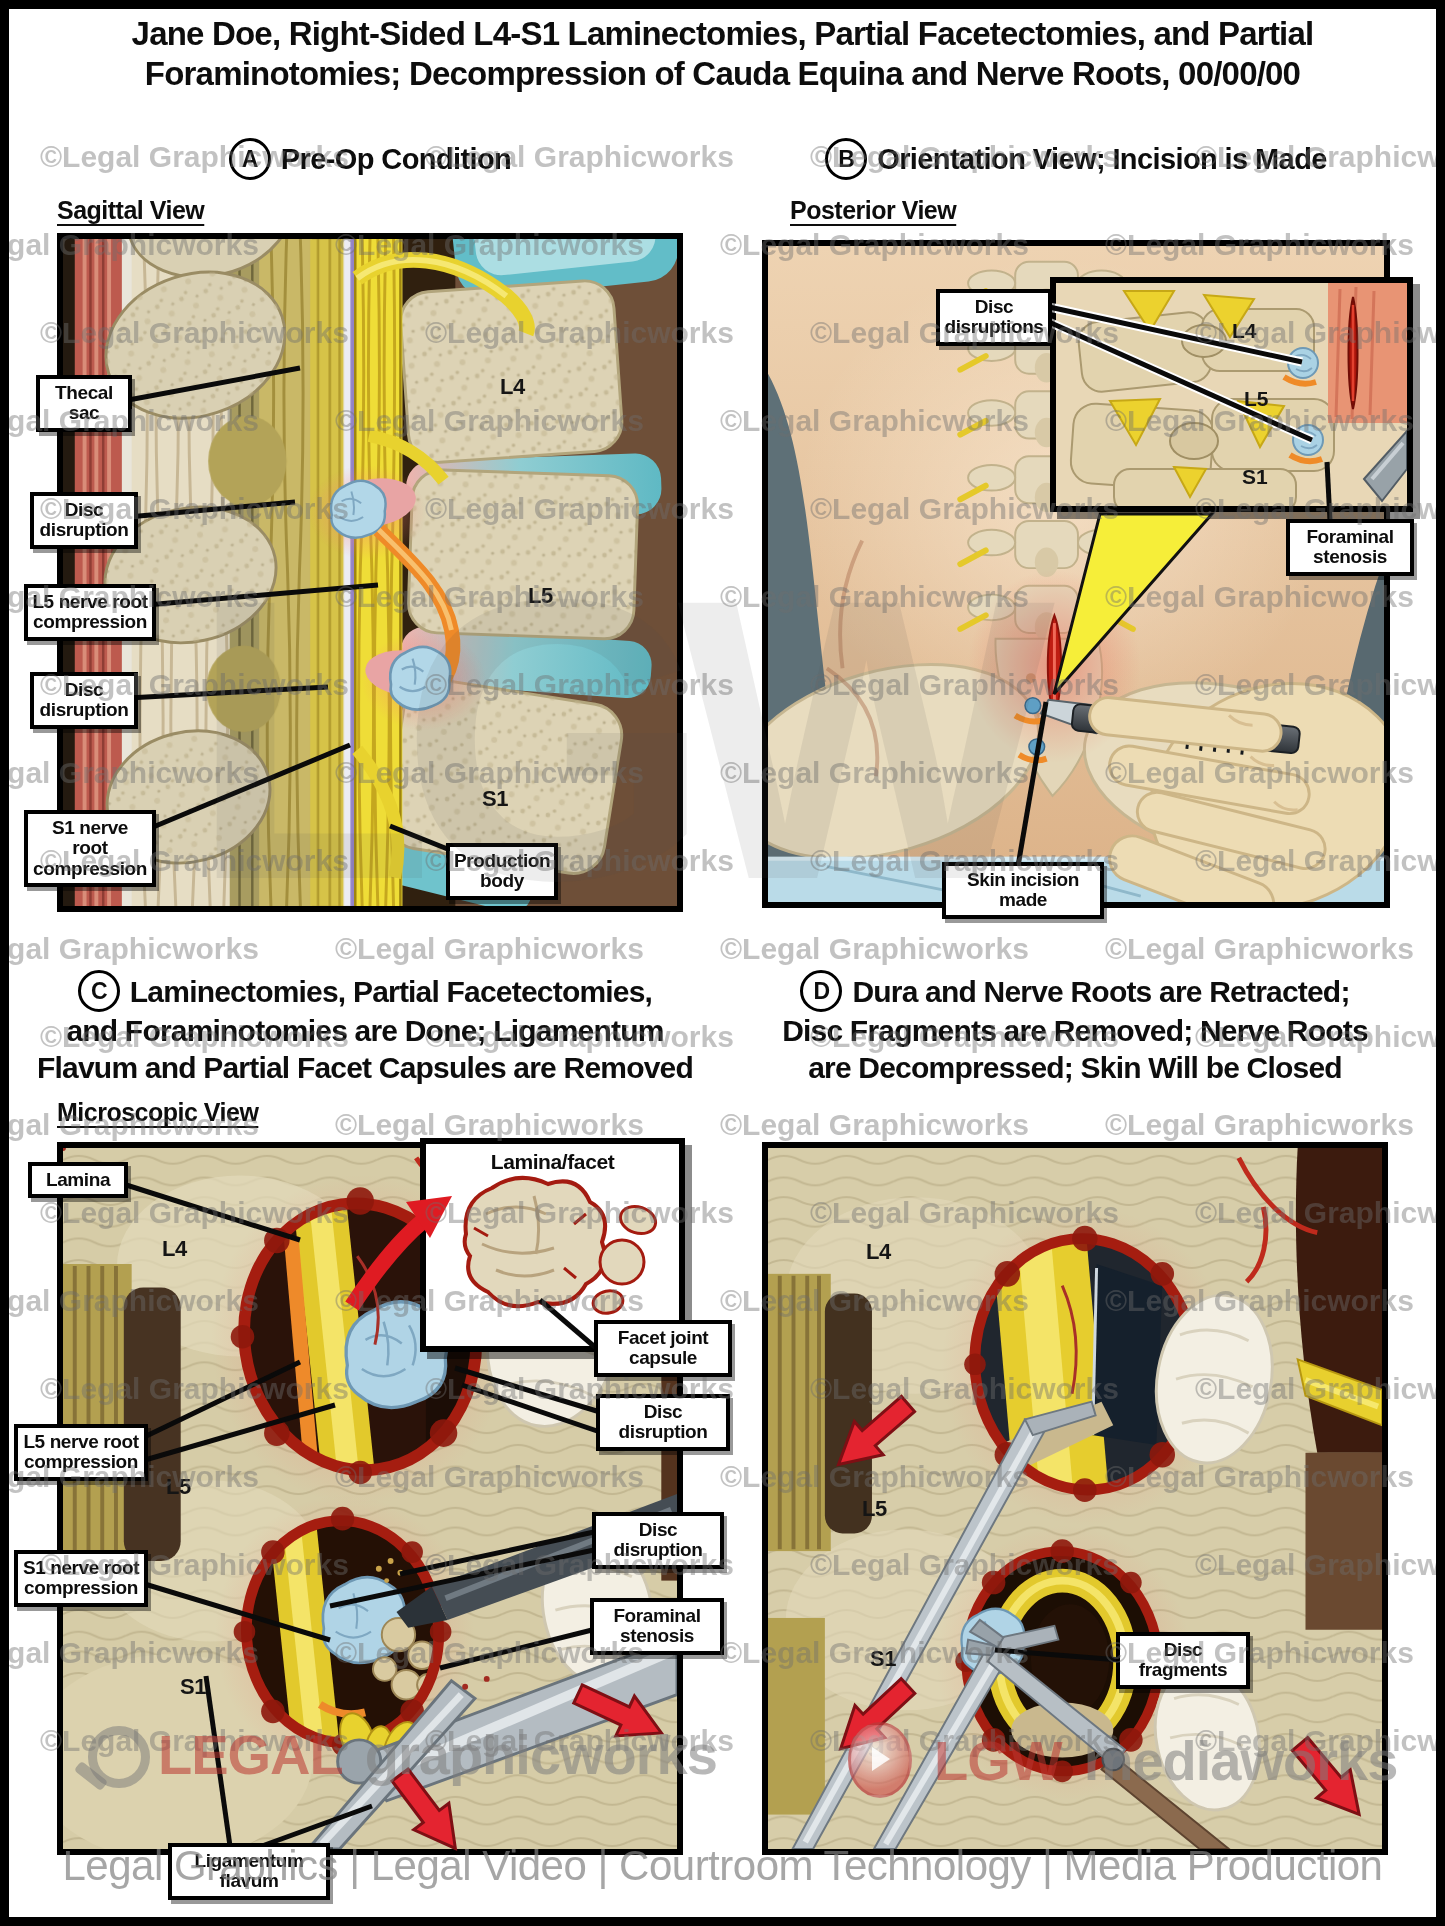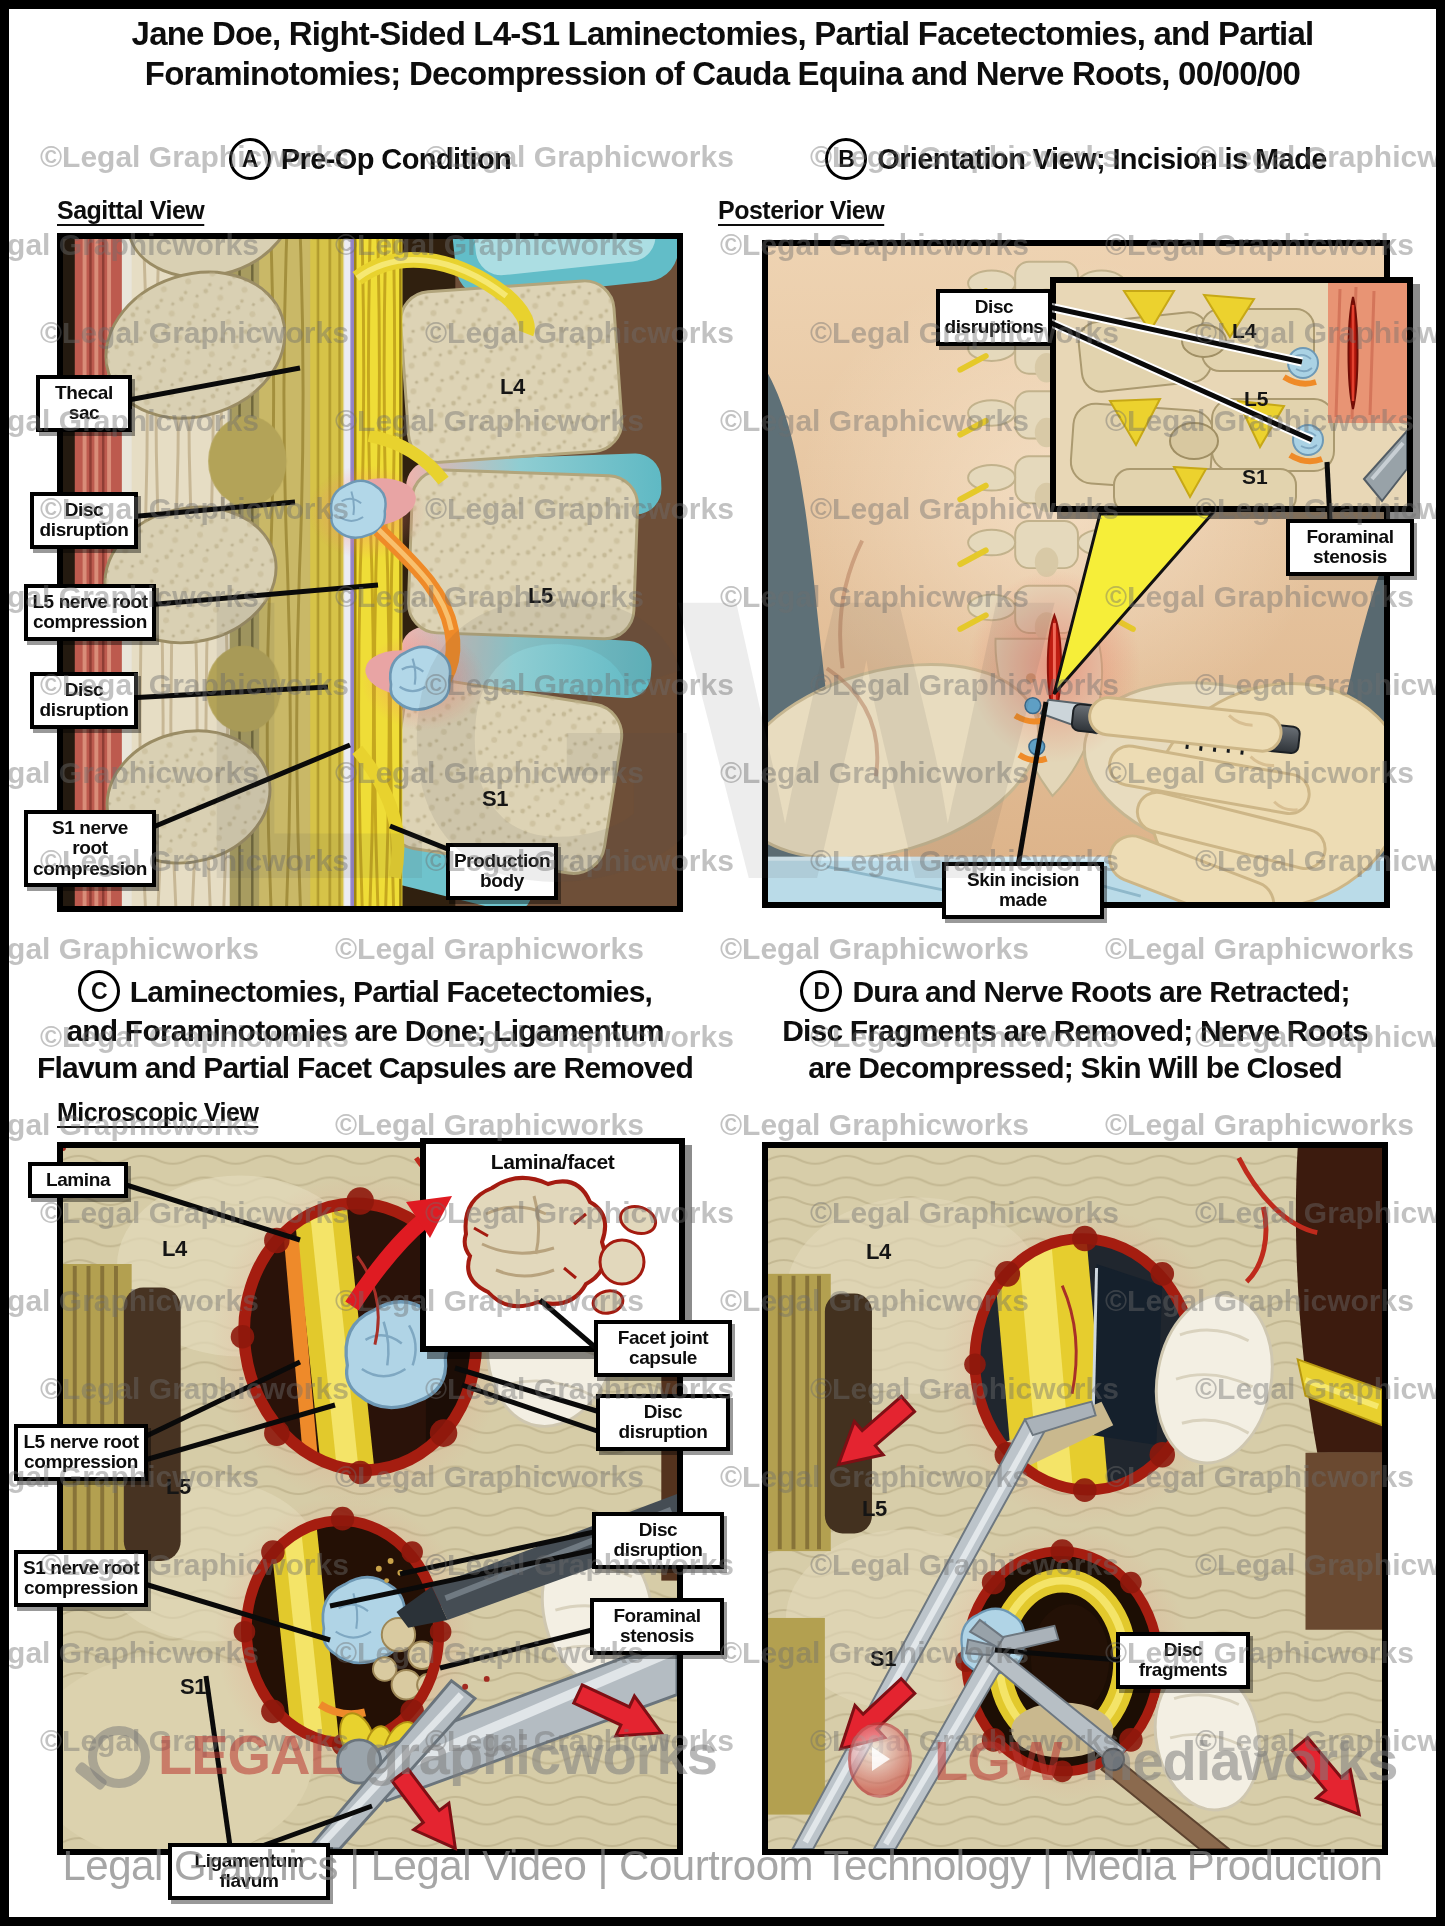--- a/index.html
+++ b/index.html
@@ -68,21 +68,21 @@
 
   <div class="sec-hdr" style="left:57px;top:138px;width:626px;">
     <span class="circ">A</span>
     <span>Pre-Op Condition</span>
   </div>
   <div class="sec-hdr" style="left:762px;top:138px;width:628px;">
     <span class="circ">B</span>
     <span>Orientation View; Incision is Made</span>
   </div>
   <div class="subT" style="left:57px;top:196px;width:626px;">Sagittal View</div>
-  <div class="subT" style="left:718px;top:196px;width:628px;">Posterior View</div>
+  <div class="subT" style="left:790px;top:196px;width:628px;">Posterior View</div>
 
   <div class="multi-hdr" style="left:20px;top:970px;width:690px;">
     <div class="l1">
       <span class="circ">C</span>
       <span>Laminectomies, Partial Facetectomies,</span>
     </div>
     <div>and Foraminotomies are Done; Ligamentum</div>
     <div>Flavum and Partial Facet Capsules are Removed</div>
   </div>
   <div class="multi-hdr" style="left:740px;top:970px;width:670px;">

